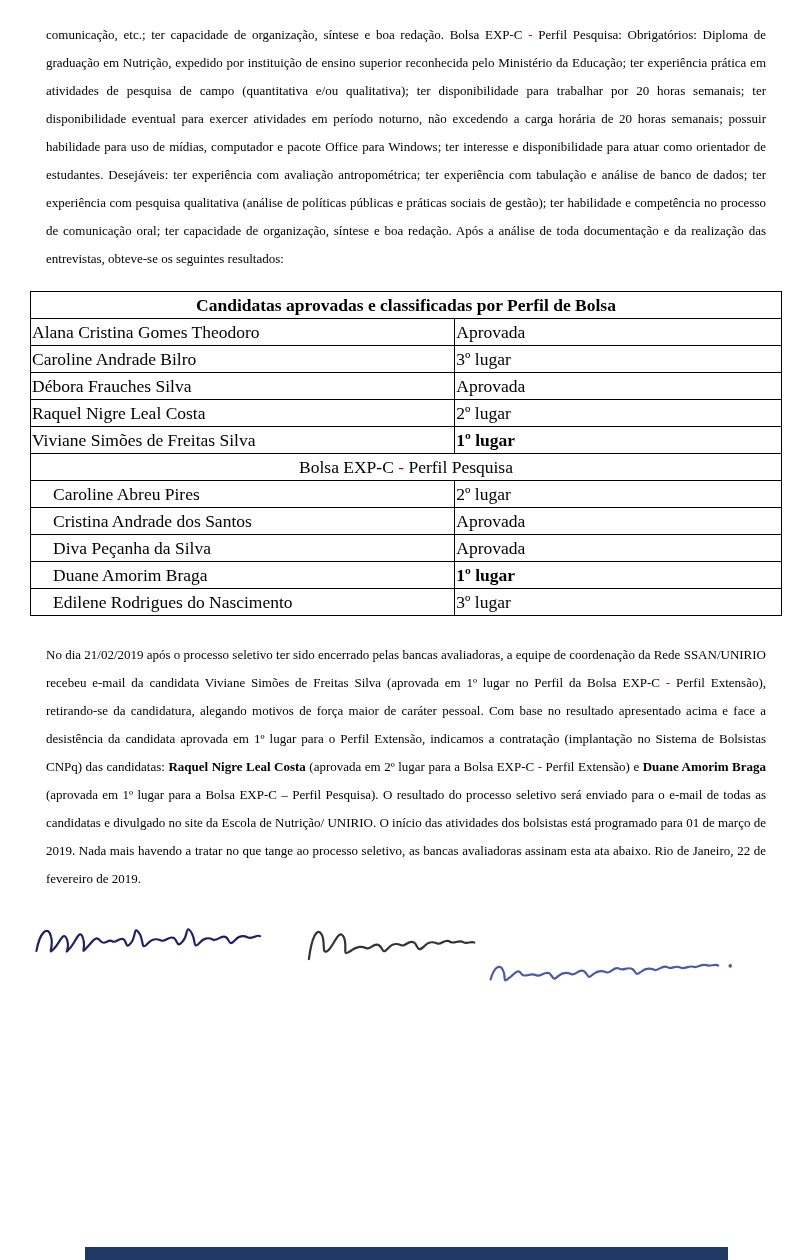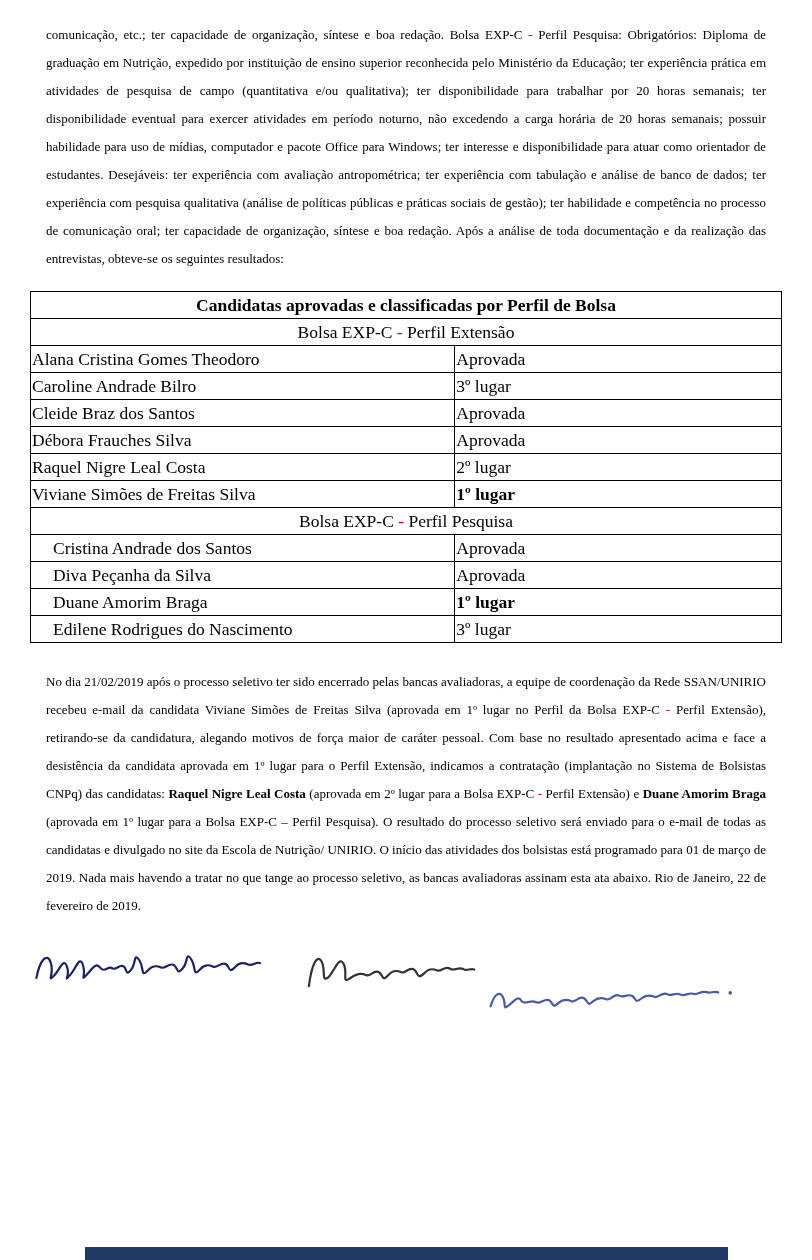--- a/index.html
+++ b/index.html
@@ -49,49 +49,46 @@
 
 <div class="page">
 
   <p class="para"><span>comunicação, etc.; ter capacidade de organização, síntese e boa redação. Bolsa EXP-C </span><span class="red">-</span><span> Perfil Pesquisa: Obrigatórios: Diploma de graduação em Nutrição, expedido por instituição de ensino superior reconhecida pelo Ministério da Educação; ter experiência prática em atividades de pesquisa de campo (quantitativa e/ou qualitativa); ter disponibilidade para trabalhar por 20 horas semanais; ter disponibilidade eventual para exercer atividades em período noturno, não excedendo a carga horária de 20 horas semanais; possuir habilidade para uso de mídias, computador e pacote Office para Windows; ter interesse e disponibilidade para atuar como orientador de estudantes. Desejáveis: ter experiência com avaliação antropométrica; ter experiência com tabulação e análise de banco de dados; ter experiência com pesquisa qualitativa (análise de políticas públicas e práticas sociais de gestão); ter habilidade e competência no processo de comunicação oral; ter capacidade de organização, síntese e boa redação. Após a análise de toda documentação e da realização das entrevistas, obteve-se os seguintes resultados:</span></p>
 
   <table class="results">
     <tbody>
       <tr>
         <td class="tbl-title" colspan="2">Candidatas aprovadas e classificadas por Perfil de Bolsa</td>
       </tr>
-    <tr>
-          <td colspan="2" class="sec-head"><span>Bolsa EXP-C </span><span class="red">-</span><span> Perfil Extensão</span></td>
-        </tr>
         <tr>
           <td class="name">Alana Cristina Gomes Theodoro</td>
           <td class="res">Aprovada</td>
         </tr>
         <tr>
           <td class="name">Caroline Andrade Bilro</td>
           <td class="res">3º lugar</td>
-        </tr>
-        <tr>
-          <td class="name">Cleide Braz dos Santos</td>
-          <td class="res">Aprovada</td>
         </tr>
         <tr>
           <td class="name">Débora Frauches Silva</td>
           <td class="res">Aprovada</td>
         </tr>
         <tr>
           <td class="name">Raquel Nigre Leal Costa</td>
           <td class="res">2º lugar</td>
         </tr>
         <tr>
           <td class="name">Viviane Simões de Freitas Silva</td>
           <td class="res b">1º lugar</td>
         </tr>
         <tr>
           <td colspan="2" class="sec-head"><span>Bolsa EXP-C </span><span class="red">-</span><span> Perfil Pesquisa</span></td>
+        </tr>
+        <tr>
+          <td class="name ind">Caroline Abreu Pires</td>
+          <td class="res">2º lugar</td>
         </tr>
         <tr>
           <td class="name ind">Cristina Andrade dos Santos</td>
           <td class="res">Aprovada</td>
         </tr>
         <tr>
           <td class="name ind">Diva Peçanha da Silva</td>
           <td class="res">Aprovada</td>
         </tr>
         <tr>

